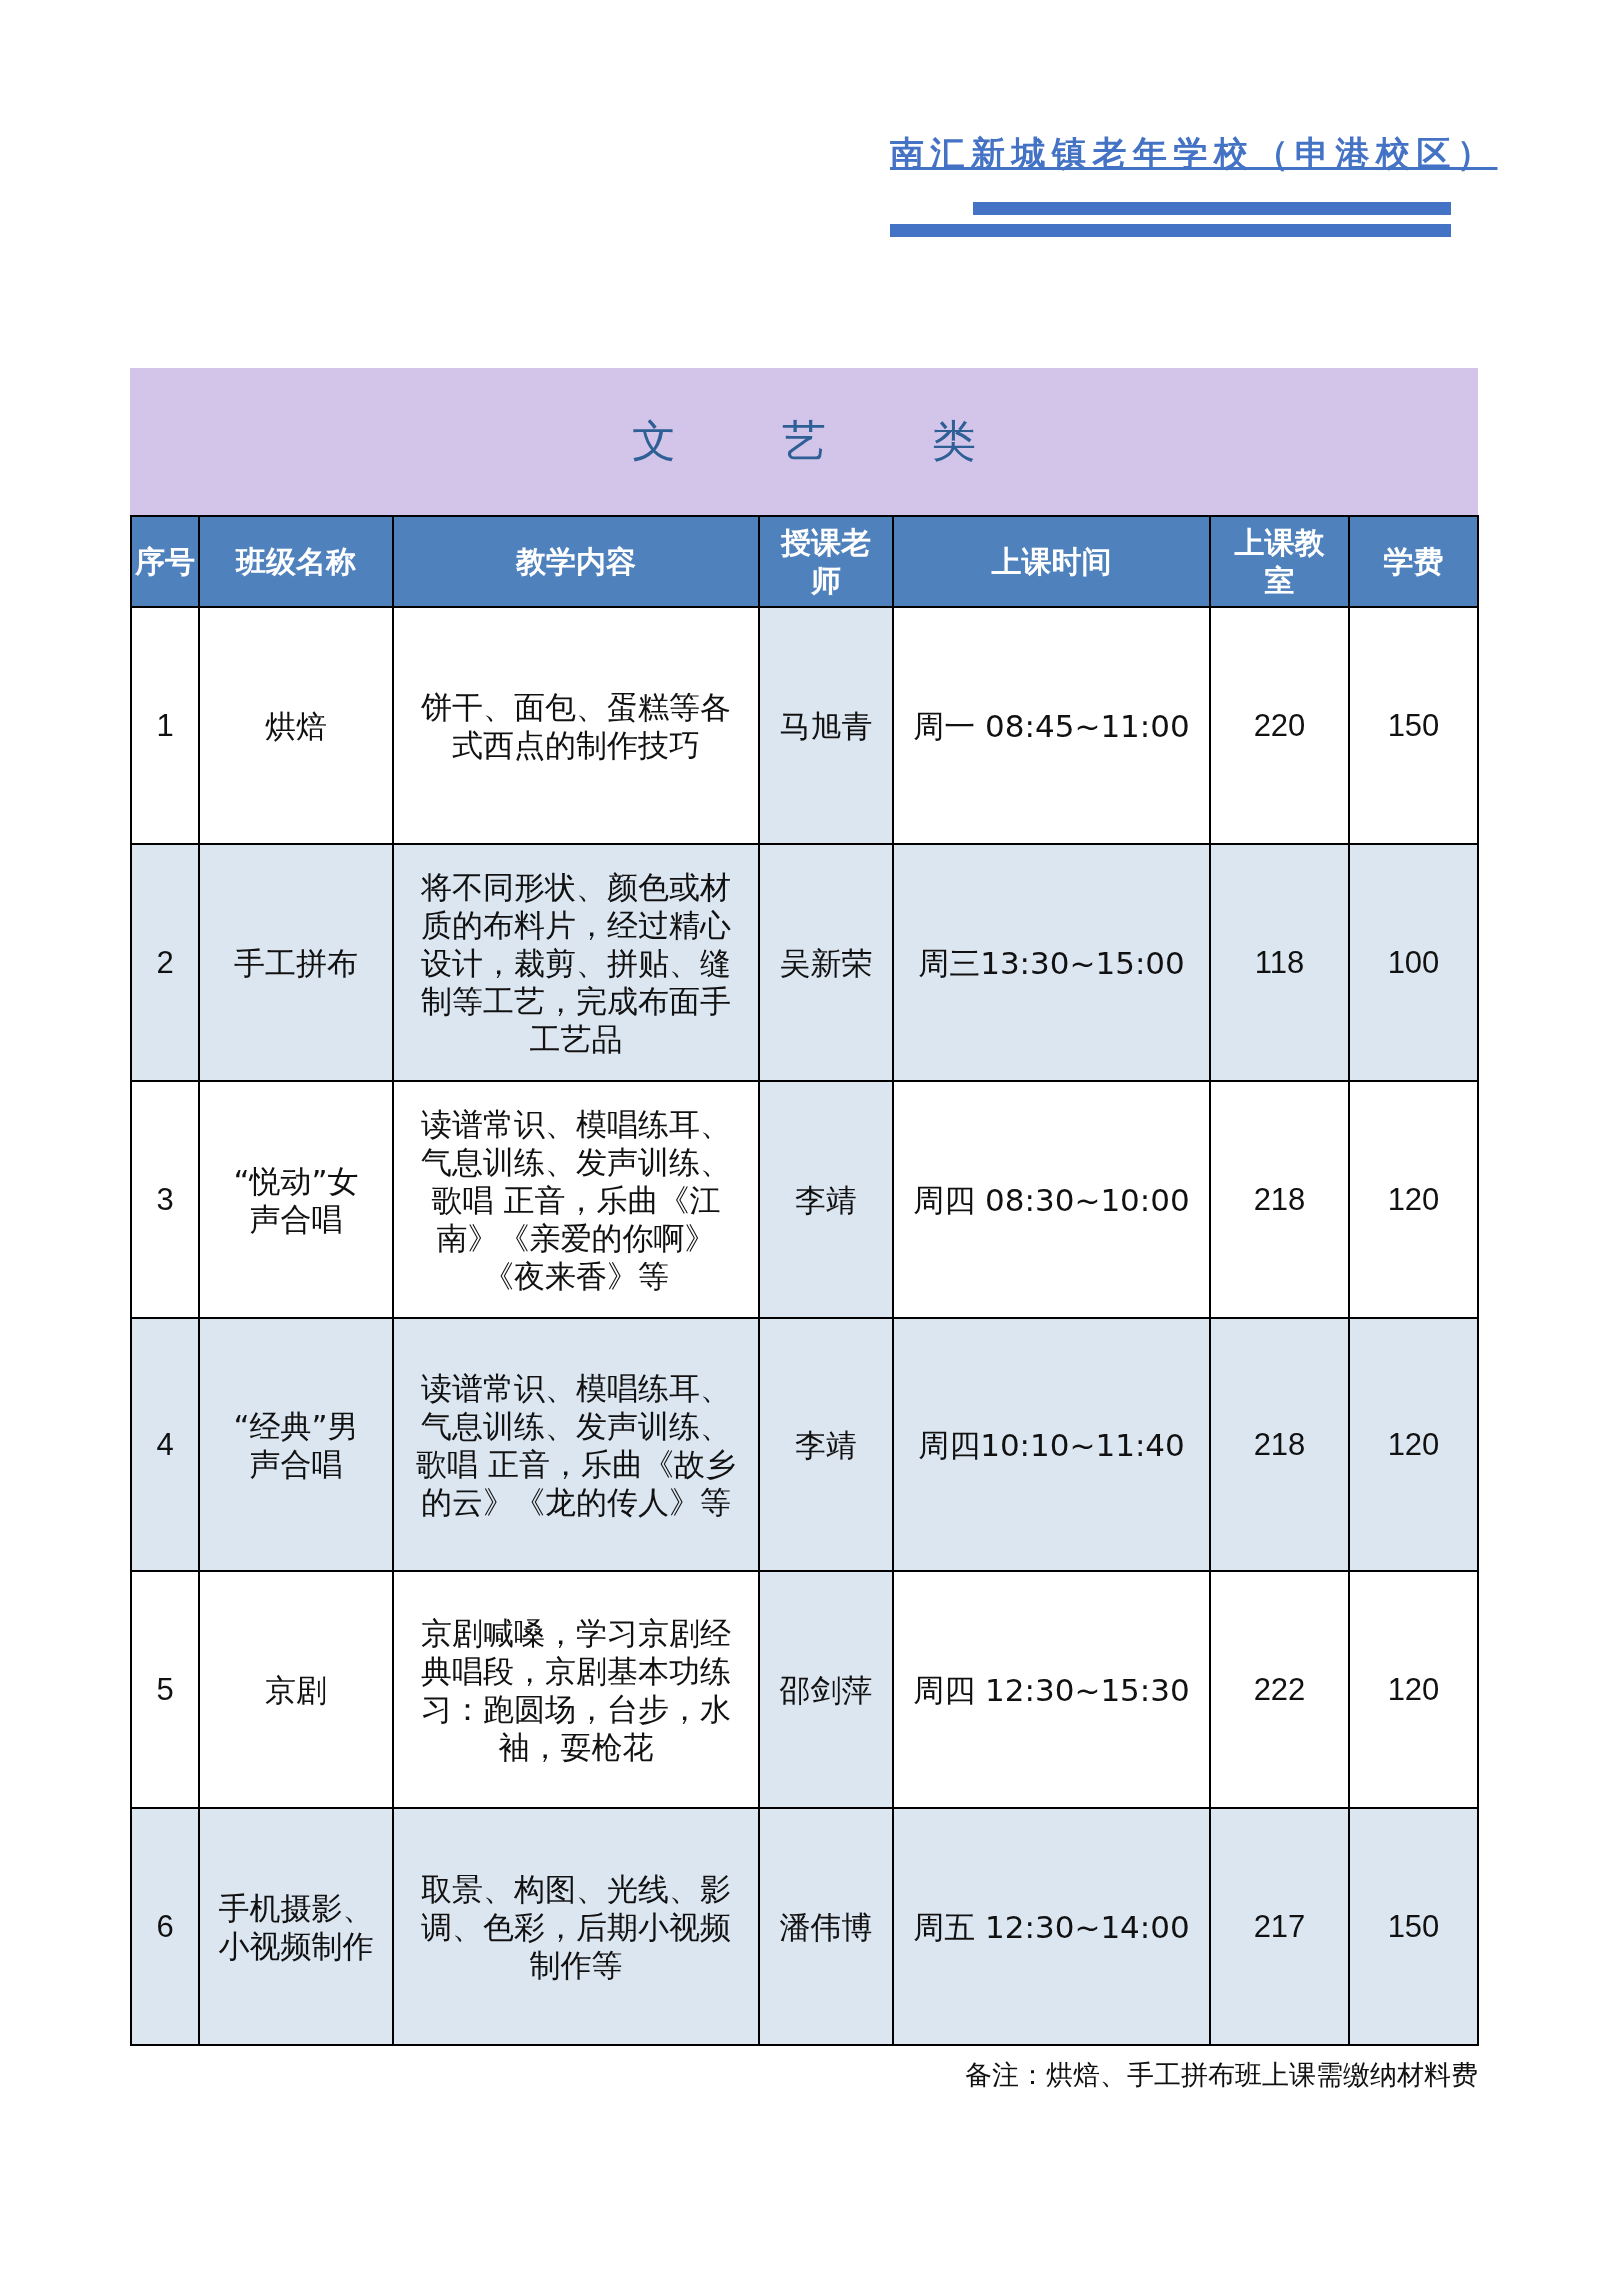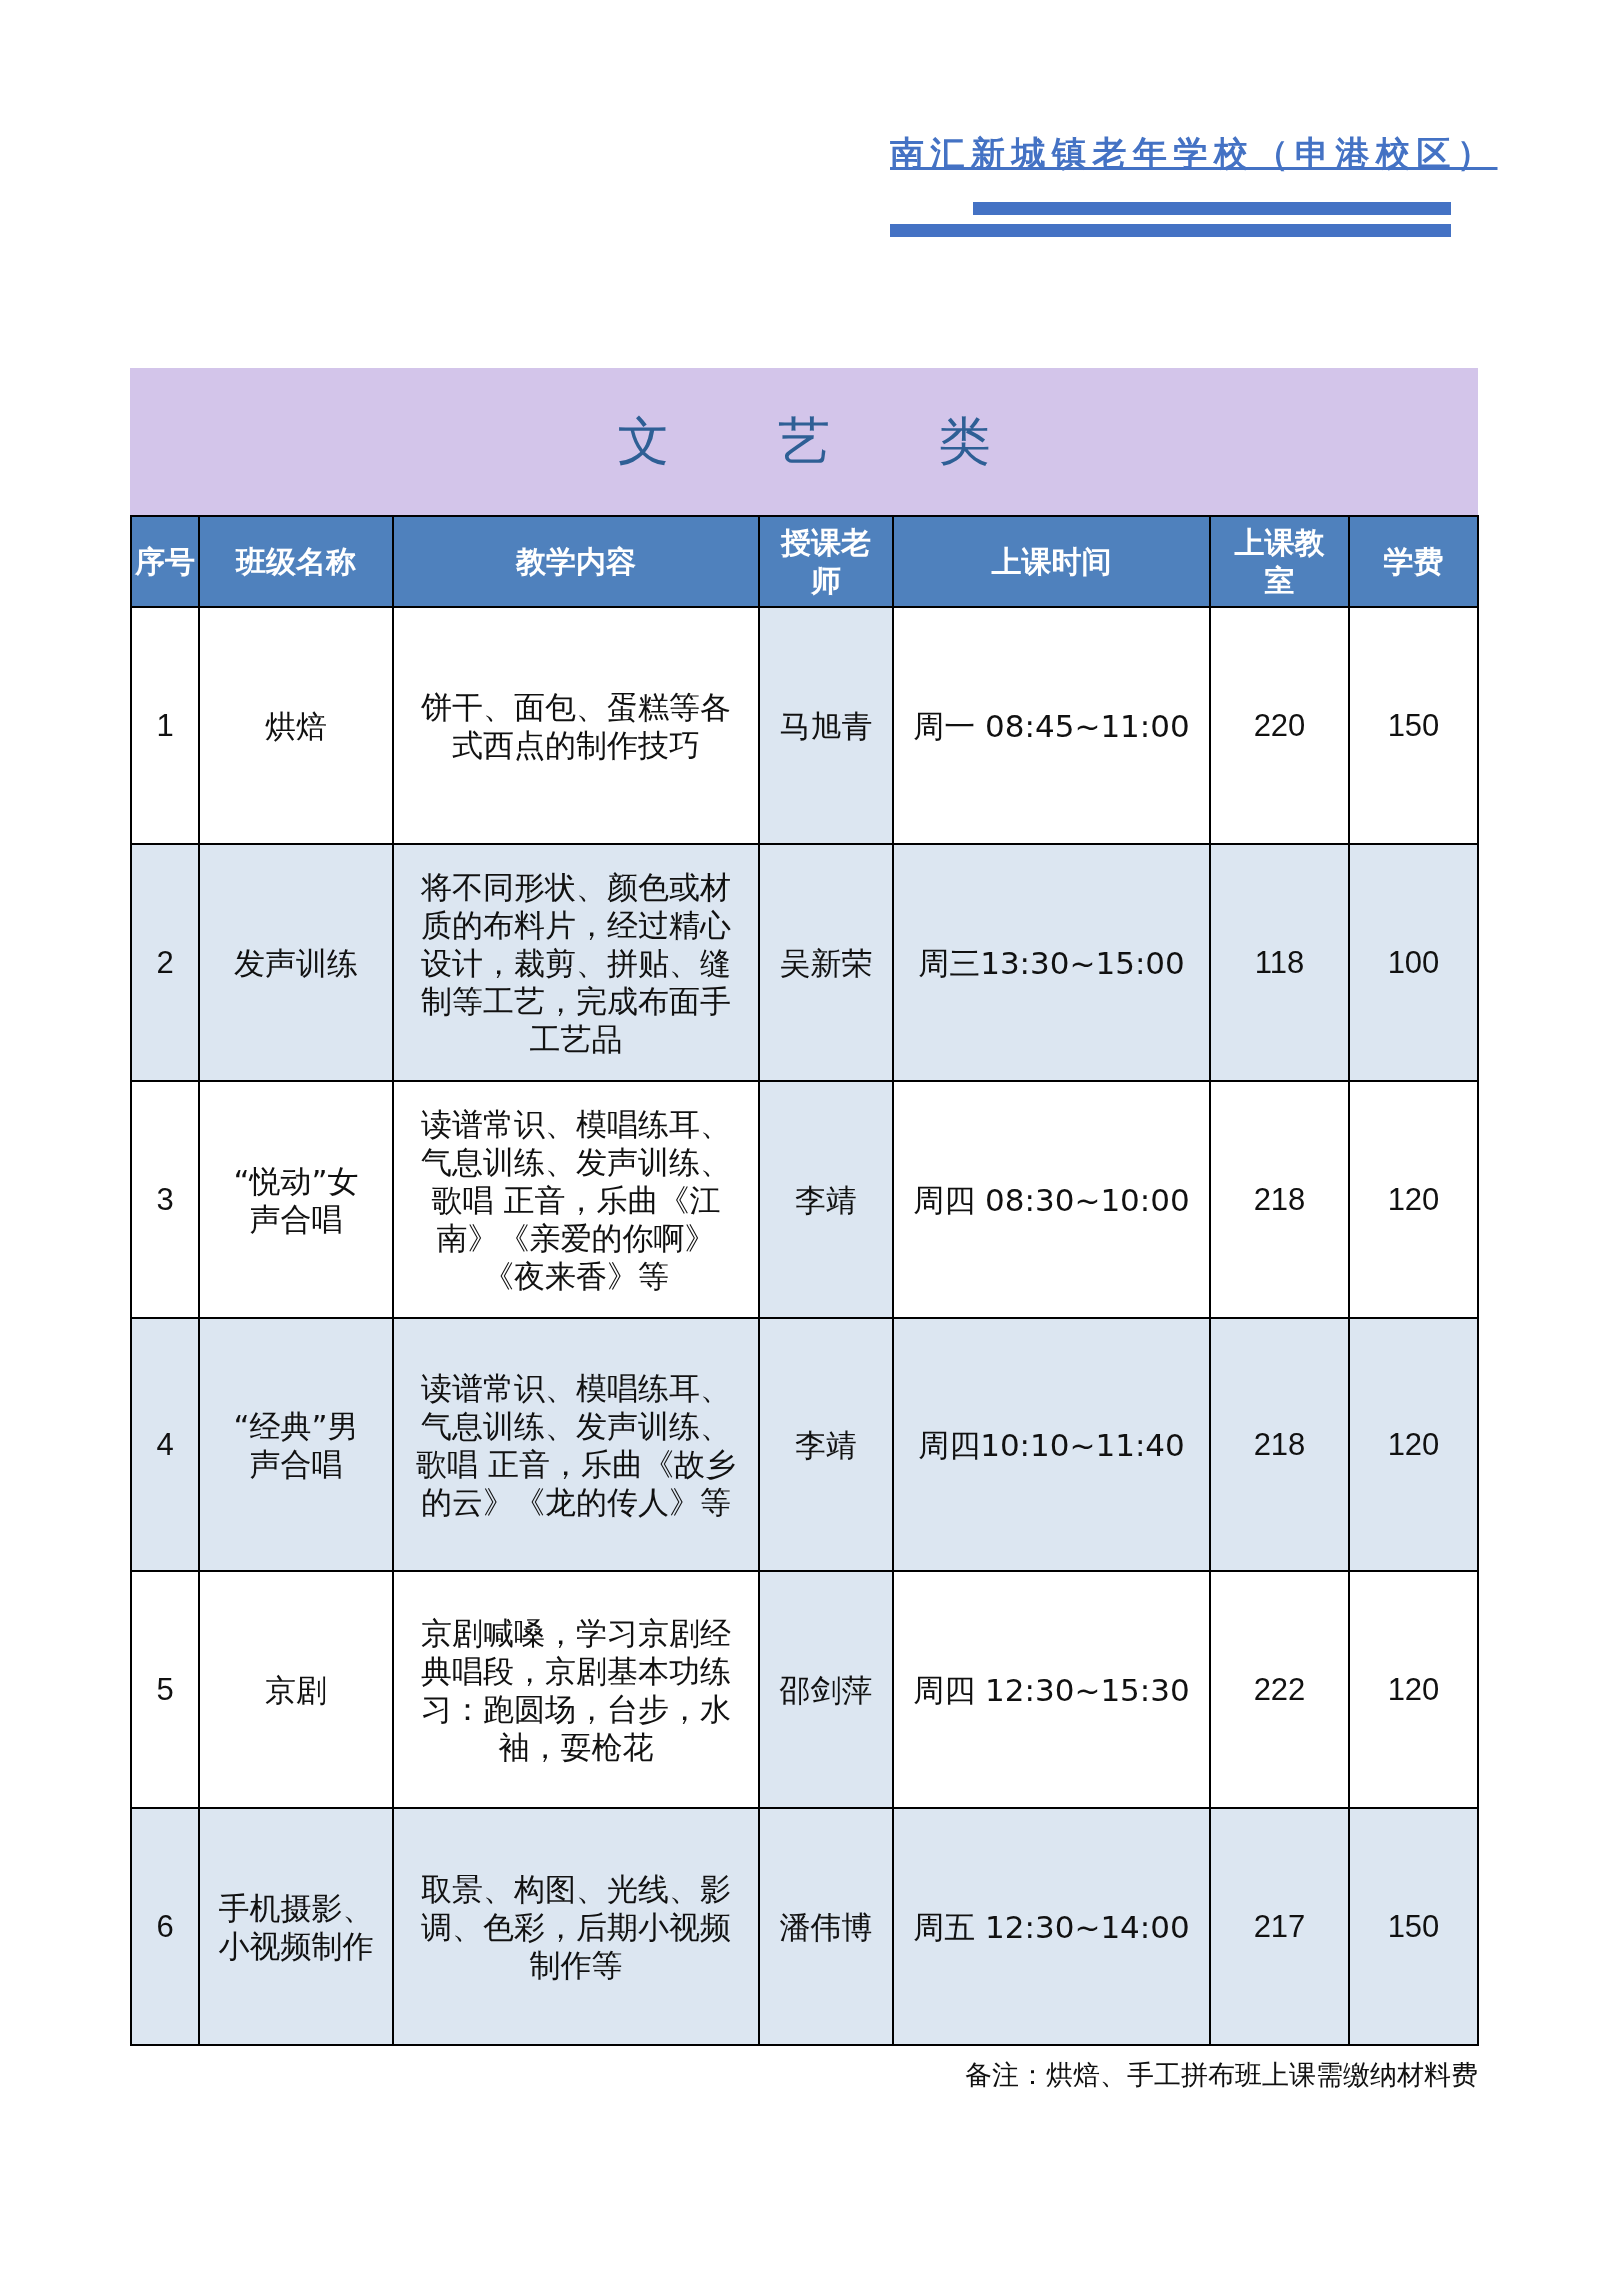--- a/index.html
+++ b/index.html
@@ -7,21 +7,21 @@
          font-family:"DejaVu Sans", "Liberation Sans", sans-serif; color:#000; }
   .school-title { position:absolute; left:890px; top:127px; width:574px; height:52px;
          font-family:"DejaVu Sans", sans-serif; font-weight:bold; font-size:34px;
          color:#4472c4; letter-spacing:6.5px; white-space:nowrap; line-height:52px;text-decoration:underline; }
   .bar { position:absolute; background:#4472c4; }
   .bar-top { left:973px; top:202px; width:478px; height:13px; }
   .bar-bottom { left:890px; top:224px; width:561px; height:13px; }
 
   .banner { position:absolute; left:130px; top:368px; width:1348px; height:147px;
          background:#d3c5ea; display:flex; align-items:center; justify-content:center; }
-  .banner-title { font-size:52px; color:#2e5f95; letter-spacing:46px; padding-left:46px;
+  .banner-title { font-size:44px; color:#2e5f95; letter-spacing:46px; padding-left:46px;
          font-family:"DejaVu Sans", sans-serif; }
 
   table.schedule { position:absolute; left:130px; top:515px; width:1348px;
          border-collapse:collapse; table-layout:fixed; }
   table.schedule th, table.schedule td { border:2.6px solid #000; text-align:center;
          vertical-align:middle; padding:0 11.7px; }
   table.schedule th { background:#4f81bd; color:#ffffff; font-weight:bold; font-size:30px;
          height:89px; line-height:38px; padding:0 2.6px; }
   table.schedule td { height:235px; font-size:31px; line-height:38px; color:#111; }
   tr.row-odd td { background:#ffffff; }
@@ -70,21 +70,21 @@
       <td class="num">1</td>
       <td>烘焙</td>
       <td class="content">饼干、面包、蛋糕等各式西点的制作技巧</td>
       <td class="teacher">马旭青</td>
       <td>周一 08:45~11:00</td>
       <td class="num">220</td>
       <td class="num">150</td>
     </tr>
     <tr class="row-even">
       <td class="num">2</td>
-      <td>发声训练</td>
+      <td>手工拼布</td>
       <td class="content">将不同形状、颜色或材质的布料片，经过精心设计，裁剪、拼贴、缝制等工艺，完成布面手工艺品</td>
       <td class="teacher">吴新荣</td>
       <td>周三13:30~15:00</td>
       <td class="num">118</td>
       <td class="num">100</td>
     </tr>
     <tr class="row-odd">
       <td class="num">3</td>
       <td style="padding:0 18px;">“悦动”女声合唱</td>
       <td class="content">读谱常识、模唱练耳、气息训练、发声训练、歌唱 正音，乐曲《江南》《亲爱的你啊》《夜来香》等</td>

